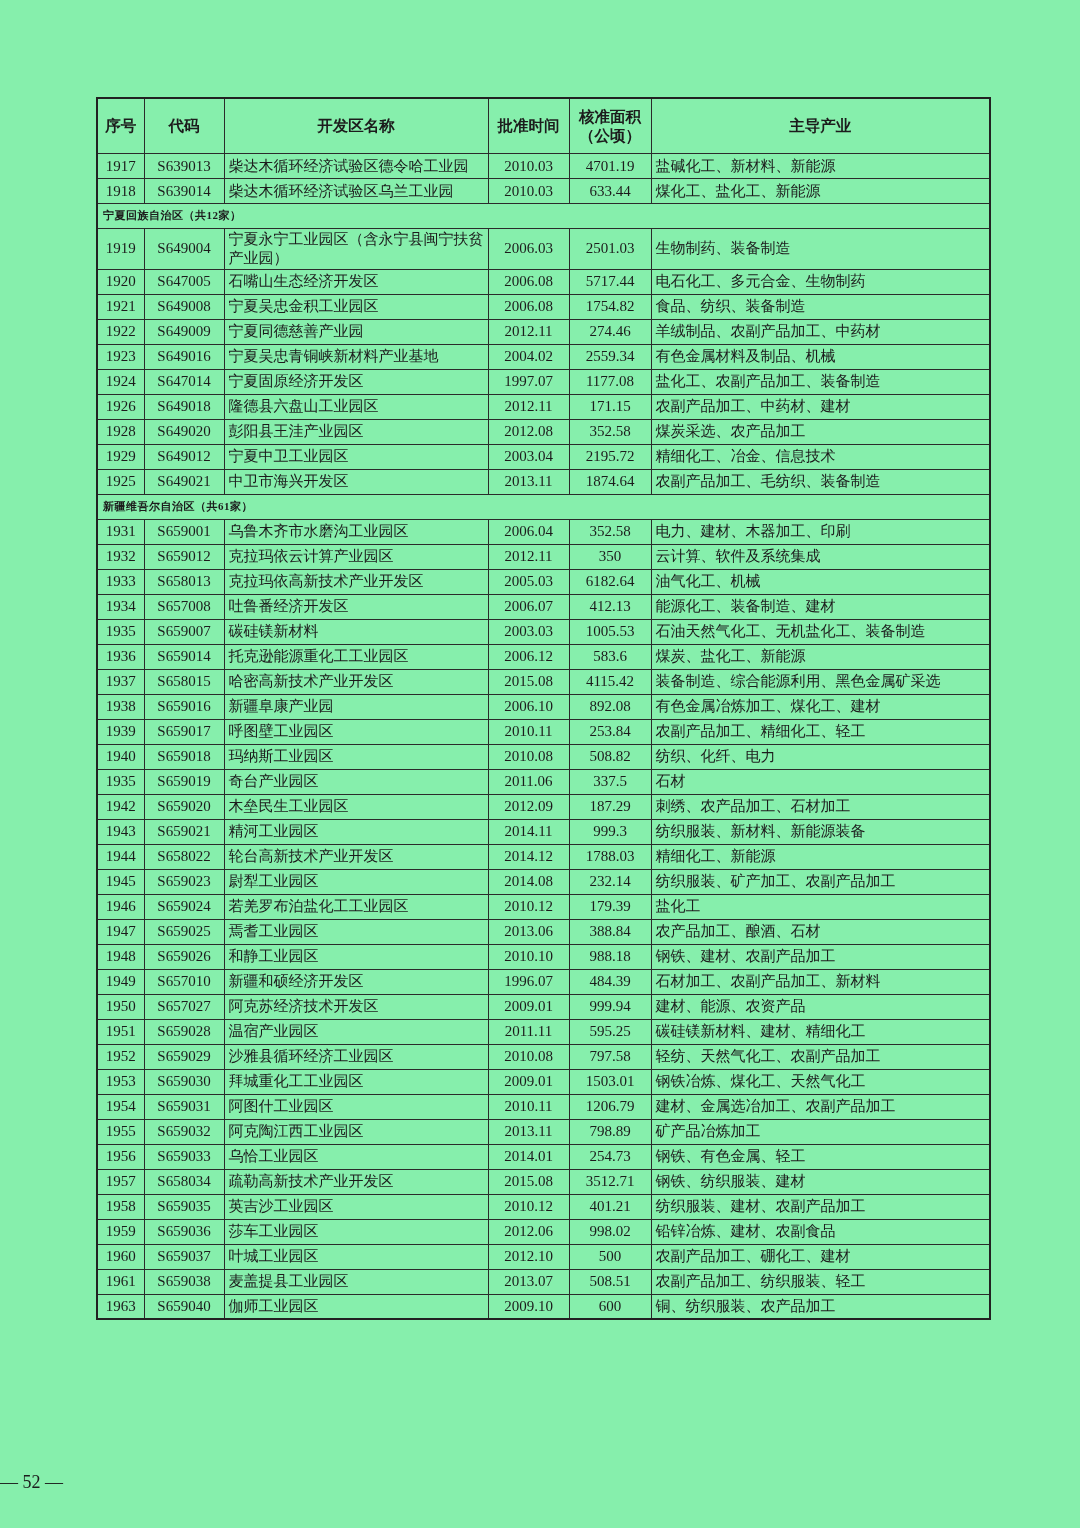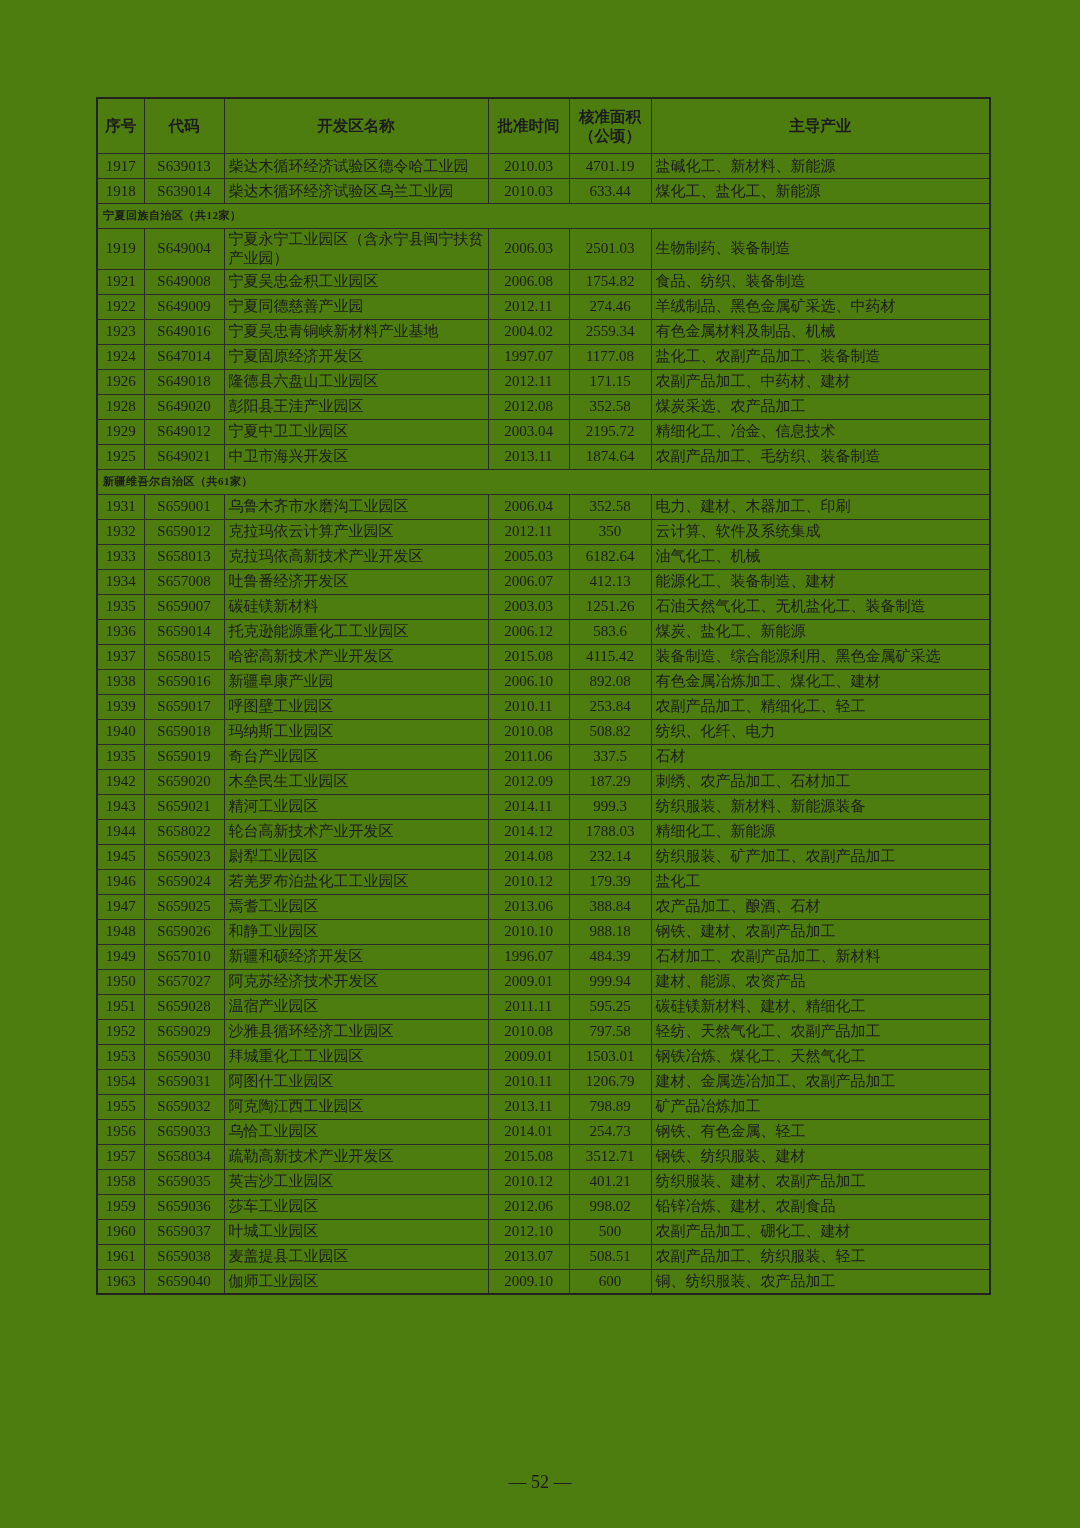--- a/index.html
+++ b/index.html
@@ -10,21 +10,21 @@
     width: 1080px;
     height: 1528px;
     position: relative;
     background: #fcfcfc;
     font-family: "Liberation Serif", "DejaVu Serif", serif;
     color: #1c1c1c;
   }
   .page {
     position: absolute;
     inset: 0;
-    background: #4d7c0f;
+    background: #86efac;
   }
   table.zones {
     position: absolute;
     left: 96px;
     top: 97px;
     width: 893px;
     border-collapse: collapse;
     table-layout: fixed;
     font-size: 15px;
   }
@@ -60,21 +60,21 @@
     text-align: left;
     padding-left: 5px;
     font-size: 11px;
     letter-spacing: 0.5px;
   }
   .footer-pagenum {
     position: absolute;
     left: 0;
     top: 1472px;
     width: 100%;
-    text-align: center;
+    text-align: left;
     font-size: 18px;
     color: #1c1c1c;
   }
 </style>
 </head>
 <body>
 
 <div class="page">
 
   <table class="zones">
@@ -119,34 +119,42 @@
         </tr>
         <tr>
           <td class="c-no">1919</td>
           <td class="c-code">S649004</td>
           <td class="c-name">宁夏永宁工业园区（含永宁县闽宁扶贫产业园）</td>
           <td class="c-date">2006.03</td>
           <td class="c-area">2501.03</td>
           <td class="c-industries">生物制药、装备制造</td>
         </tr>
         <tr>
+          <td class="c-no">1920</td>
+          <td class="c-code">S647005</td>
+          <td class="c-name">石嘴山生态经济开发区</td>
+          <td class="c-date">2006.08</td>
+          <td class="c-area">5717.44</td>
+          <td class="c-industries">电石化工、多元合金、生物制药</td>
+        </tr>
+        <tr>
           <td class="c-no">1921</td>
           <td class="c-code">S649008</td>
           <td class="c-name">宁夏吴忠金积工业园区</td>
           <td class="c-date">2006.08</td>
           <td class="c-area">1754.82</td>
           <td class="c-industries">食品、纺织、装备制造</td>
         </tr>
         <tr>
           <td class="c-no">1922</td>
           <td class="c-code">S649009</td>
           <td class="c-name">宁夏同德慈善产业园</td>
           <td class="c-date">2012.11</td>
           <td class="c-area">274.46</td>
-          <td class="c-industries">羊绒制品、黑色金属矿采选、中药材</td>
+          <td class="c-industries">羊绒制品、农副产品加工、中药材</td>
         </tr>
         <tr>
           <td class="c-no">1923</td>
           <td class="c-code">S649016</td>
           <td class="c-name">宁夏吴忠青铜峡新材料产业基地</td>
           <td class="c-date">2004.02</td>
           <td class="c-area">2559.34</td>
           <td class="c-industries">有色金属材料及制品、机械</td>
         </tr>
         <tr>
@@ -222,21 +230,21 @@
           <td class="c-name">吐鲁番经济开发区</td>
           <td class="c-date">2006.07</td>
           <td class="c-area">412.13</td>
           <td class="c-industries">能源化工、装备制造、建材</td>
         </tr>
         <tr>
           <td class="c-no">1935</td>
           <td class="c-code">S659007</td>
           <td class="c-name">碳硅镁新材料</td>
           <td class="c-date">2003.03</td>
-          <td class="c-area">1251.26</td>
+          <td class="c-area">1005.53</td>
           <td class="c-industries">石油天然气化工、无机盐化工、装备制造</td>
         </tr>
         <tr>
           <td class="c-no">1936</td>
           <td class="c-code">S659014</td>
           <td class="c-name">托克逊能源重化工工业园区</td>
           <td class="c-date">2006.12</td>
           <td class="c-area">583.6</td>
           <td class="c-industries">煤炭、盐化工、新能源</td>
         </tr>

